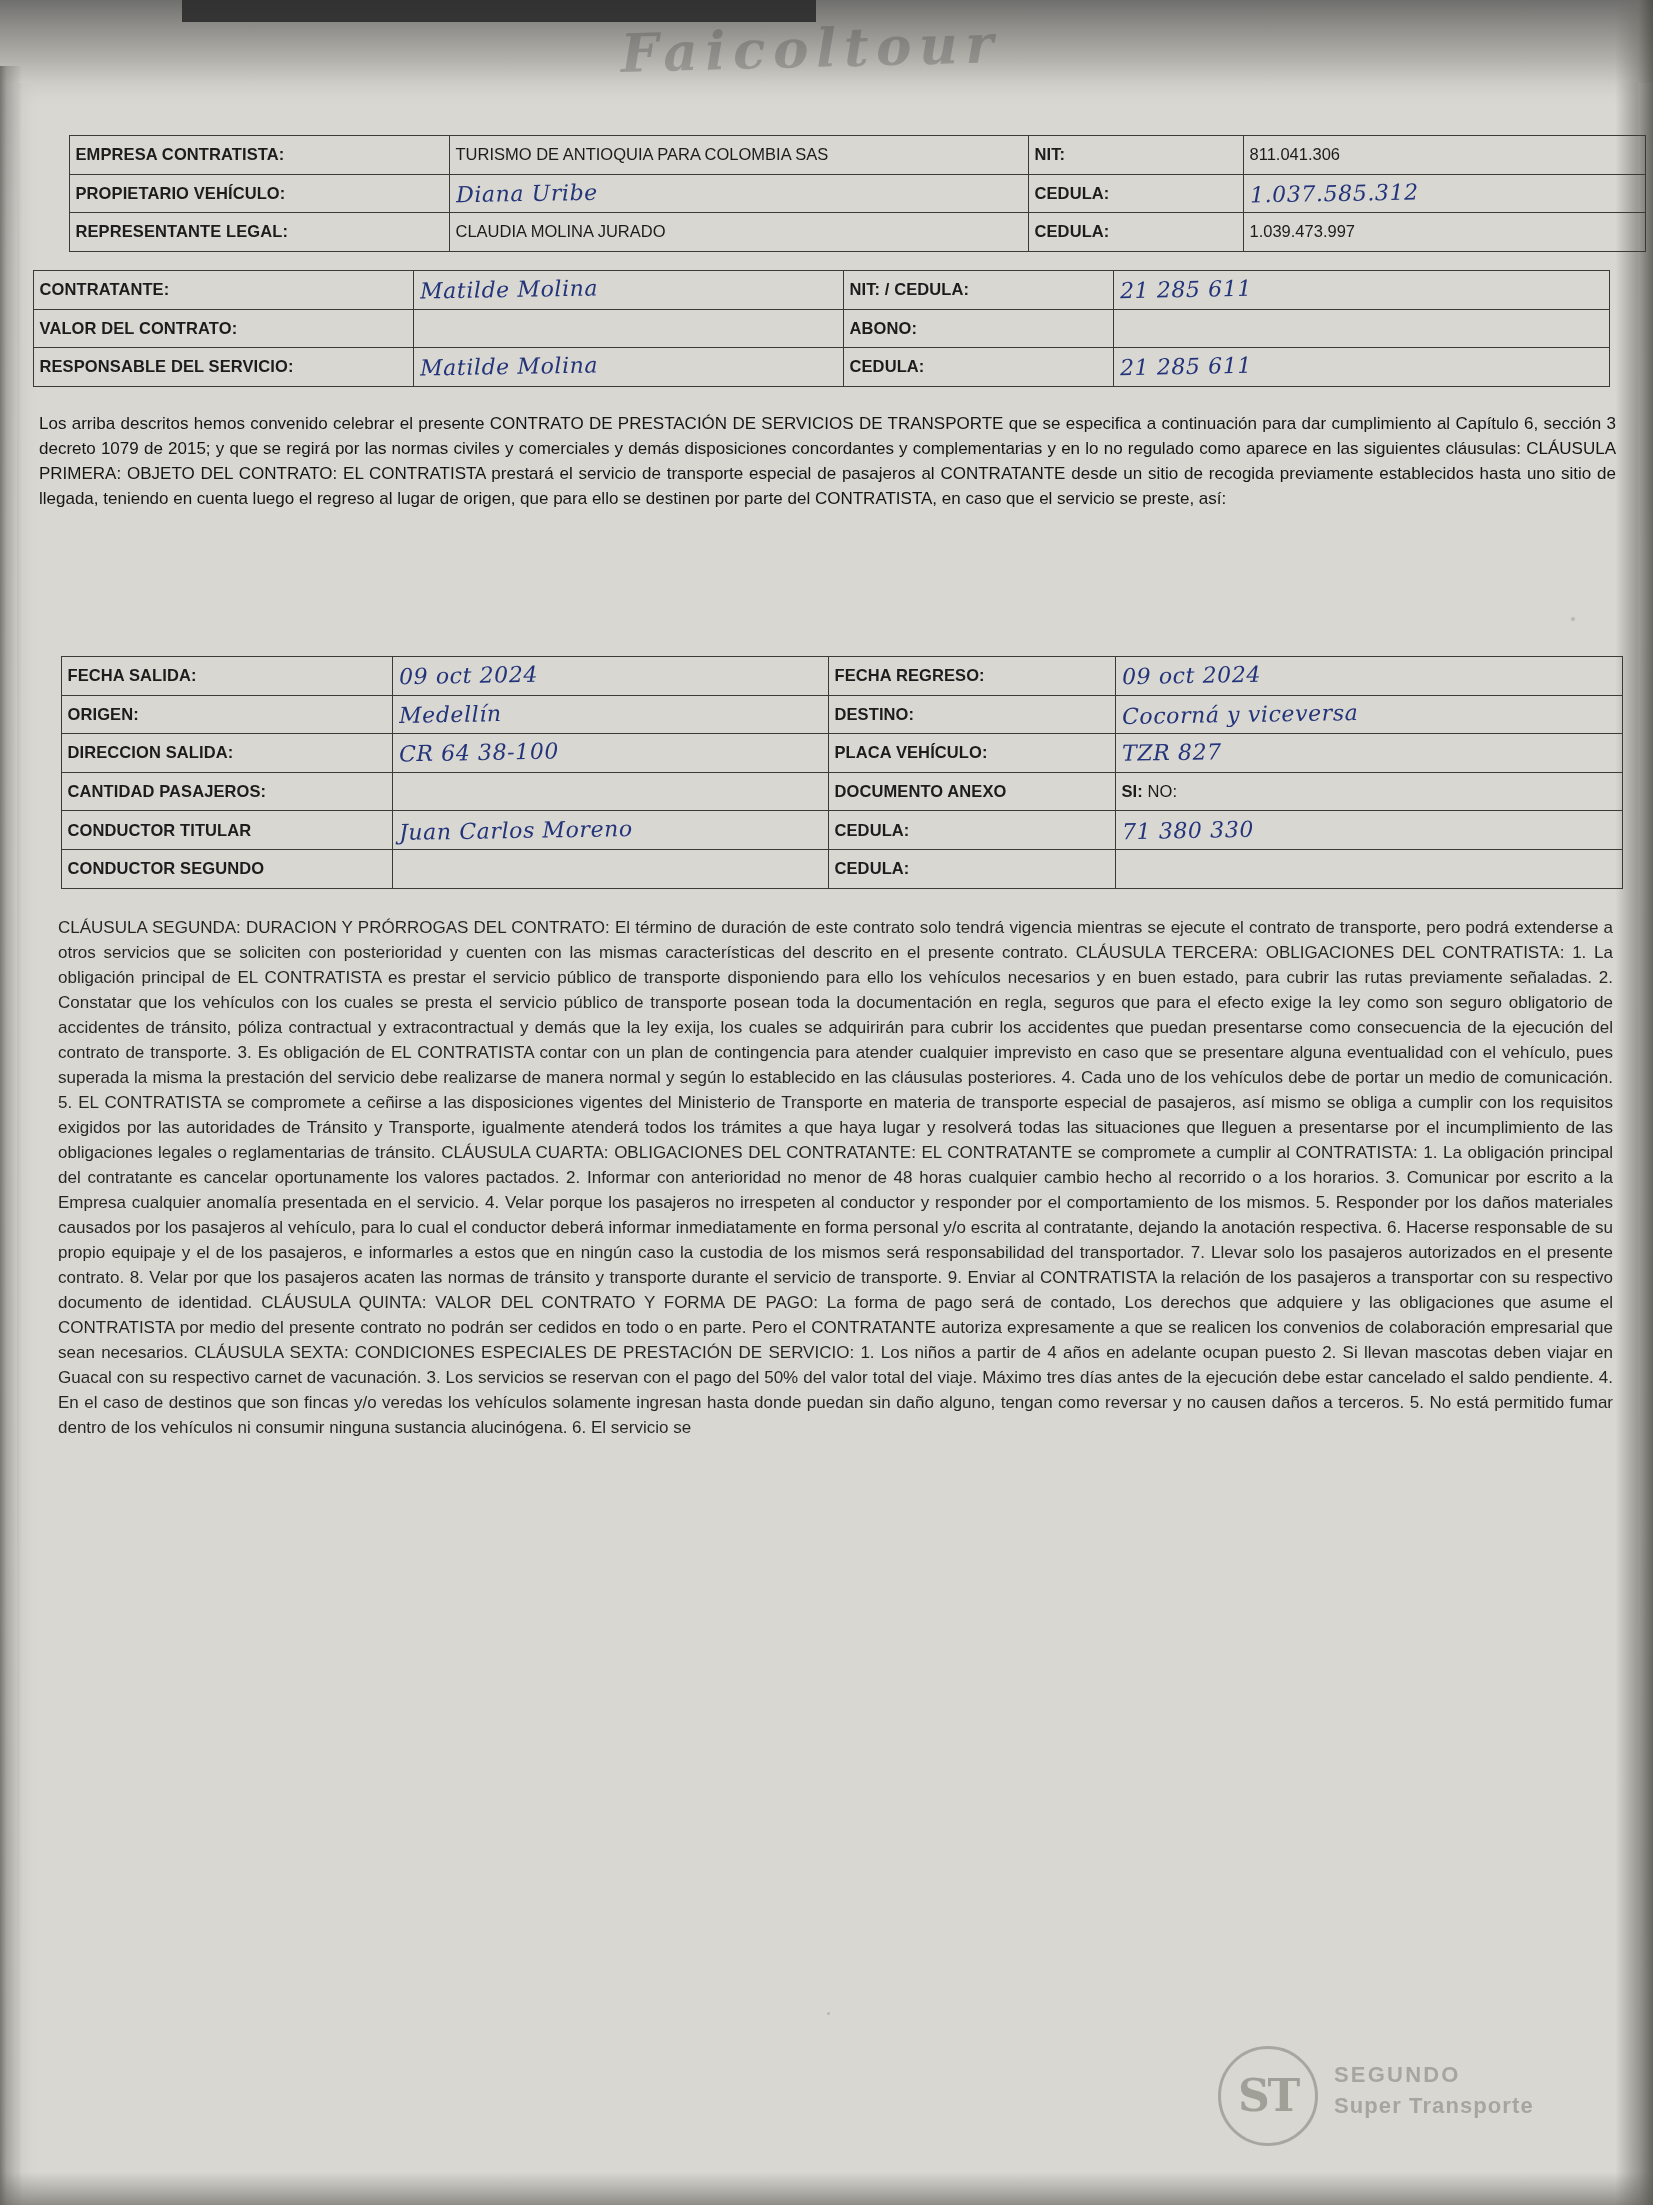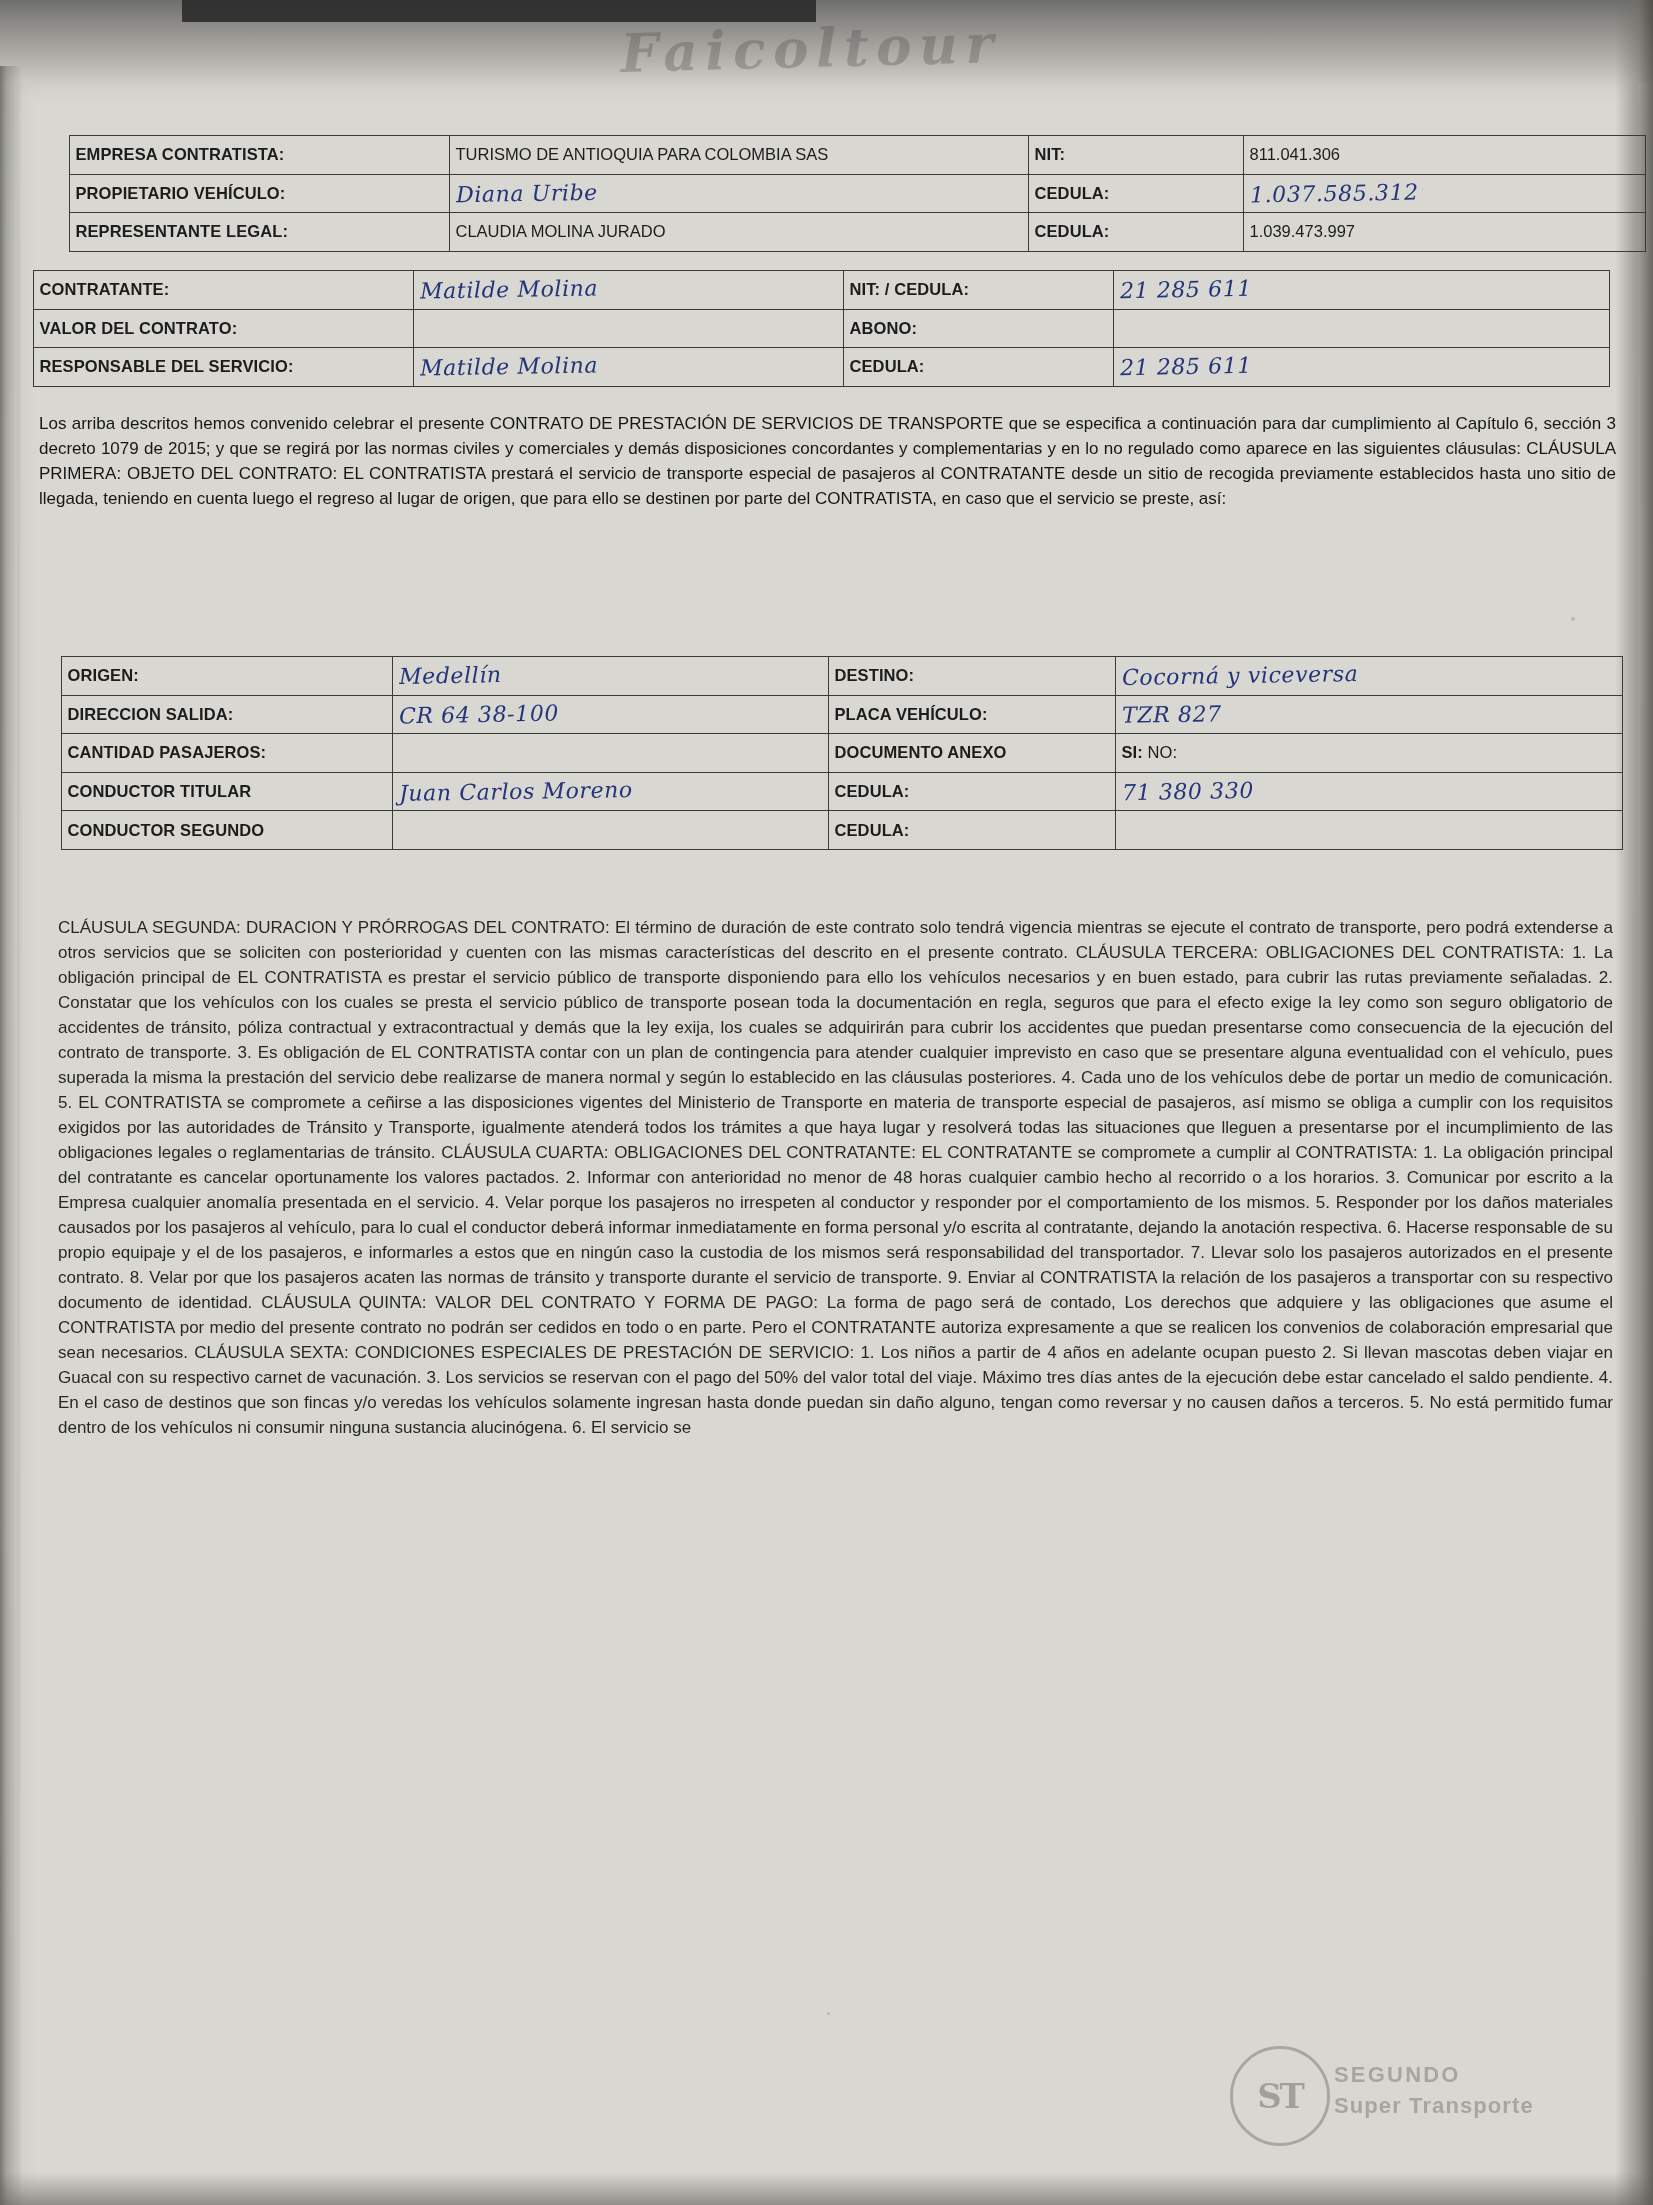--- a/index.html
+++ b/index.html
@@ -125,28 +125,28 @@
   .seal {
     position: absolute;
     left: 1218px;
     top: 2040px;
     width: 419px;
     height: 121px;
     opacity: .45;
   }
   .seal .circle {
     position: absolute;
-    left: 12px; top: 5.5px;
+    left: 0; top: 5.5px;
     width: 94px; height: 94px;
     border-radius: 50%;
     border: 3.9px solid #6e6d66;
     display: flex; align-items: center; justify-content: center;
     font-family: "DejaVu Serif", serif;
     font-weight: bold;
-    font-size: 34px;
+    font-size: 44px;
     color: #5d5c55;
     letter-spacing: -2.2px;
   }
   .seal .t1 {
     position: absolute; left: 116px; top: 22px;
     font-size: 22px; letter-spacing: 2.2px; color: #6b6a63; font-weight: bold;
   }
   .seal .t2 {
     position: absolute; left: 116px; top: 53px;
     font-size: 22px; letter-spacing: 1.1px; color: #6b6a63; font-weight: bold;
@@ -231,20 +231,26 @@
 
   <table class="ftable" id="tbl-viaje">
     <colgroup>
       <col style="width:331px">
       <col style="width:436px">
       <col style="width:287px">
       <col style="width:507px">
     </colgroup>
     <tbody>
       <tr>
+        <td class="lbl">FECHA SALIDA:</td>
+        <td><span class="hand">09 oct 2024</span></td>
+        <td class="lbl">FECHA REGRESO:</td>
+        <td><span class="hand">09 oct 2024</span></td>
+      </tr>
+      <tr>
         <td class="lbl">ORIGEN:</td>
         <td><span class="hand">Medellín</span></td>
         <td class="lbl">DESTINO:</td>
         <td><span class="hand">Cocorná y viceversa</span></td>
       </tr>
       <tr>
         <td class="lbl">DIRECCION SALIDA:</td>
         <td><span class="hand">CR 64 38-100</span></td>
         <td class="lbl">PLACA VEHÍCULO:</td>
         <td><span class="hand">TZR 827</span></td>

